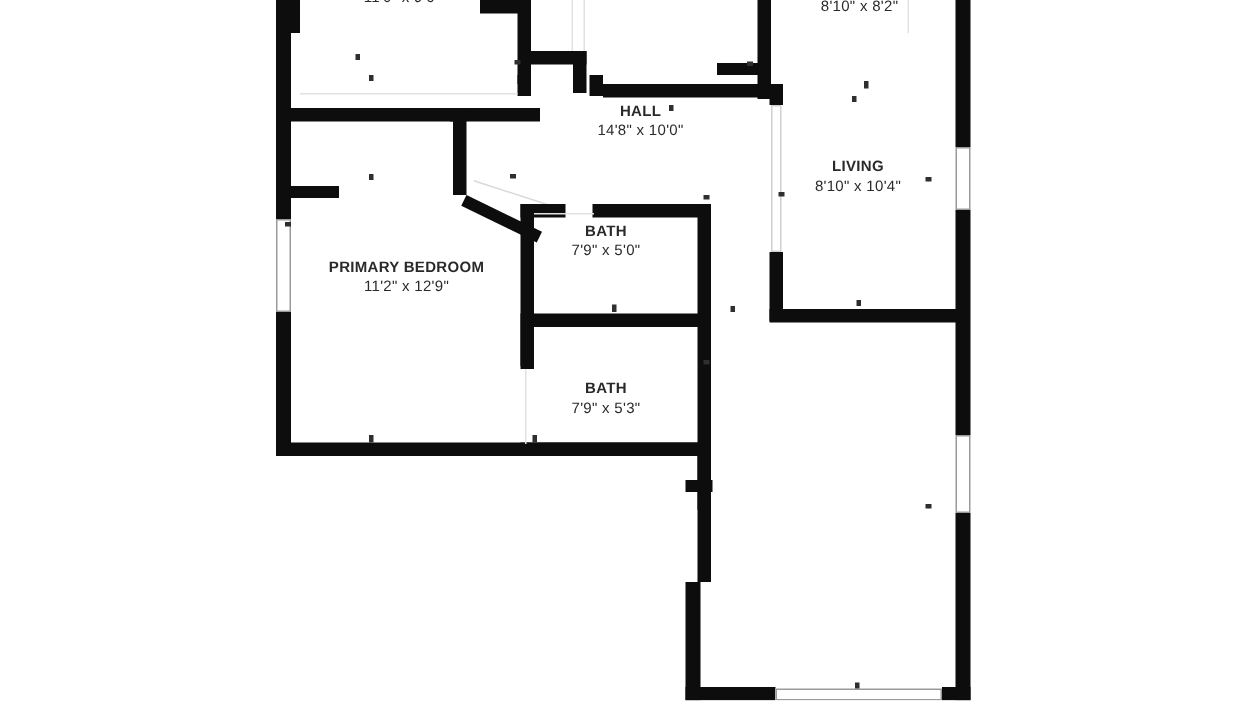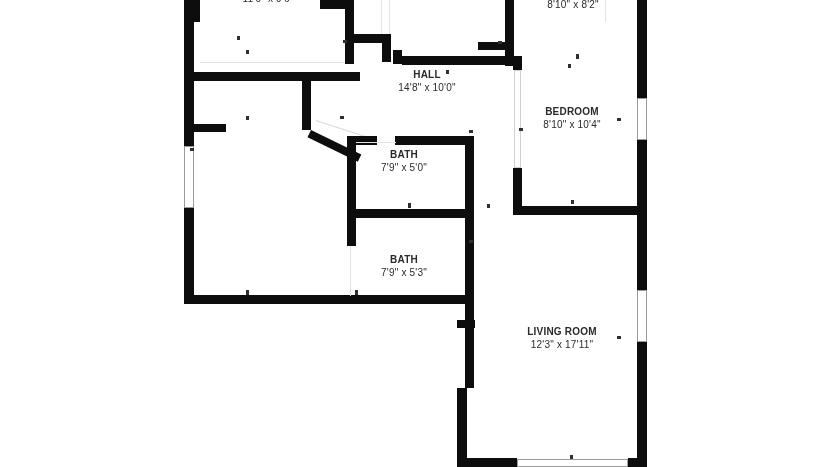--- a/index.html
+++ b/index.html
@@ -194,33 +194,33 @@
     <span class="room-name"></span>
     <span class="room-dims">8'10" x 8'2"</span>
   </div>
 
   <div class="room-label" style="left:367px; top:68px; width:120px;">
     <span class="room-name">HALL</span>
     <span class="room-dims">14'8" x 10'0"</span>
   </div>
 
   <div class="room-label" style="left:512px; top:105px; width:120px;">
-    <span class="room-name">BEDROOM</span>
+    <span class="room-name">LIVING</span>
     <span class="room-dims">8'10" x 10'4"</span>
   </div>
 
+  <div class="room-label" style="left:196px; top:172px; width:150px;">
+    <span class="room-name">PRIMARY BEDROOM</span>
+    <span class="room-dims">11'2" x 12'9"</span>
+  </div>
 
   <div class="room-label" style="left:349px; top:148px; width:110px;">
     <span class="room-name">BATH</span>
     <span class="room-dims">7'9" x 5'0"</span>
   </div>
 
   <div class="room-label" style="left:349px; top:253px; width:110px;">
     <span class="room-name">BATH</span>
     <span class="room-dims">7'9" x 5'3"</span>
   </div>
 
-  <div class="room-label" style="left:502px; top:325px; width:120px;">
-    <span class="room-name">LIVING ROOM</span>
-    <span class="room-dims">12'3" x 17'11"</span>
-  </div>
 
 </div>
 
 </body></html>

